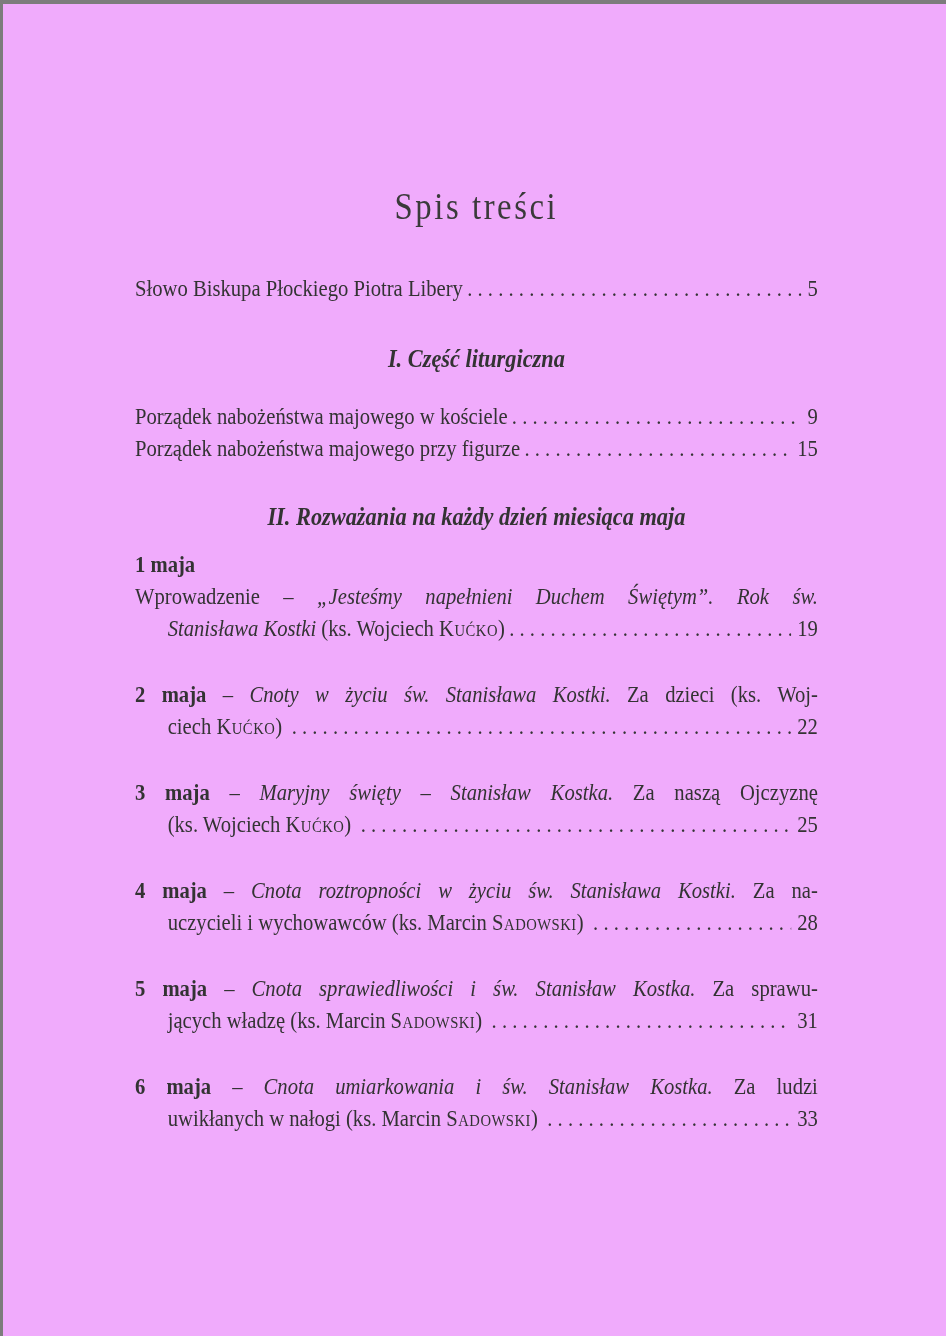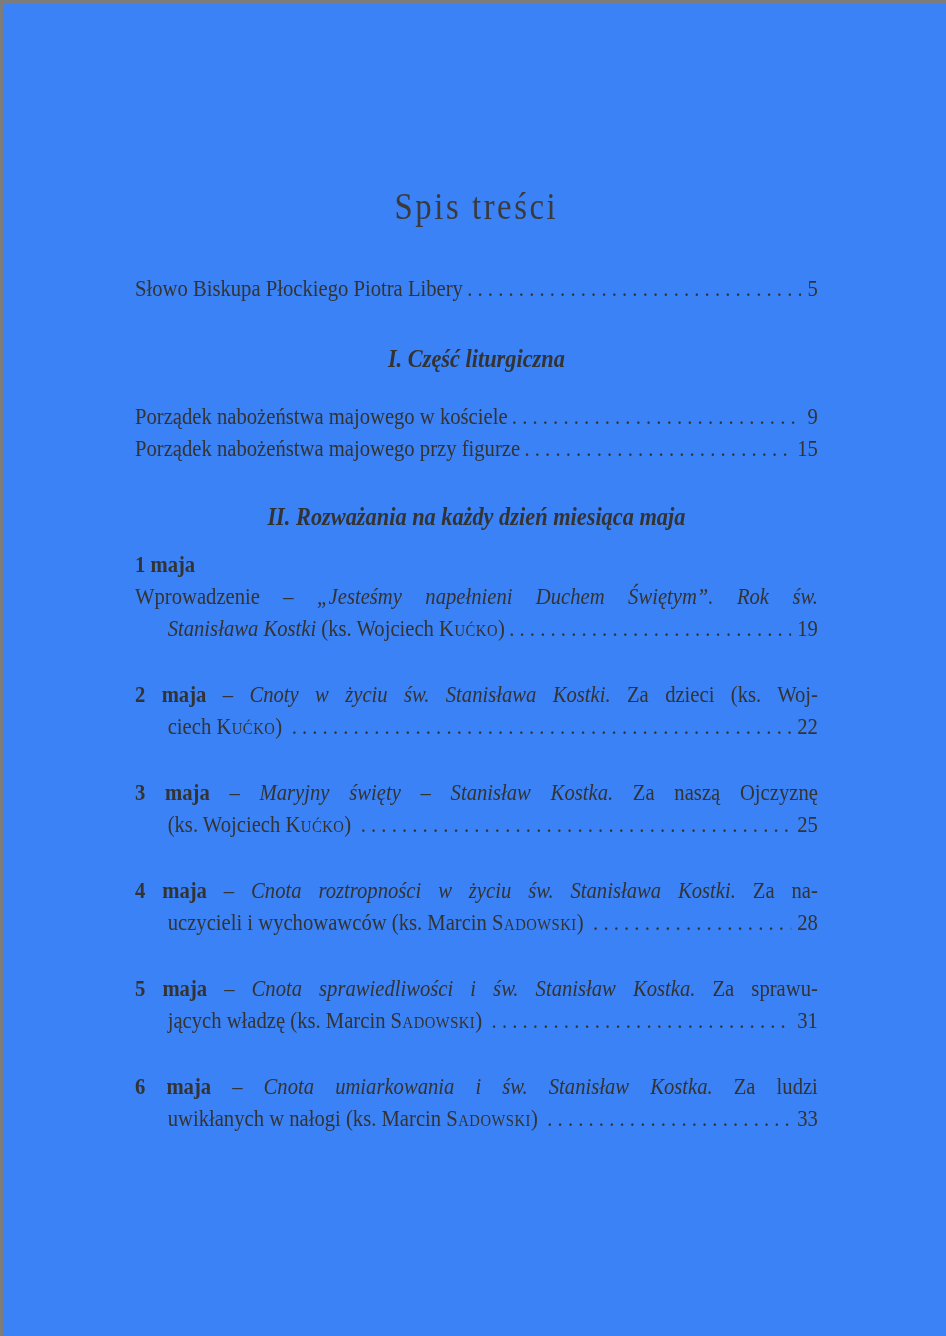--- a/index.html
+++ b/index.html
@@ -7,21 +7,21 @@
     width:946px; height:1336px;
     background:#ffffff;
     font-family:"Liberation Serif","DejaVu Serif",serif;
     color:#333333;
     overflow:hidden;
   }
   .page {
     position:relative;
     width:946px; height:1336px;
     box-sizing:border-box;
-    background:#3b82f6;
+    background:#f0abfc;
     border-top:4px solid #7c7c7c;
     border-left:3px solid #7c7c7c;
     overflow:hidden;
   }
   .content {
     position:absolute;
     left:132px; top:0;
     width:794px;
     transform:scaleX(0.86);
     transform-origin:left top;

